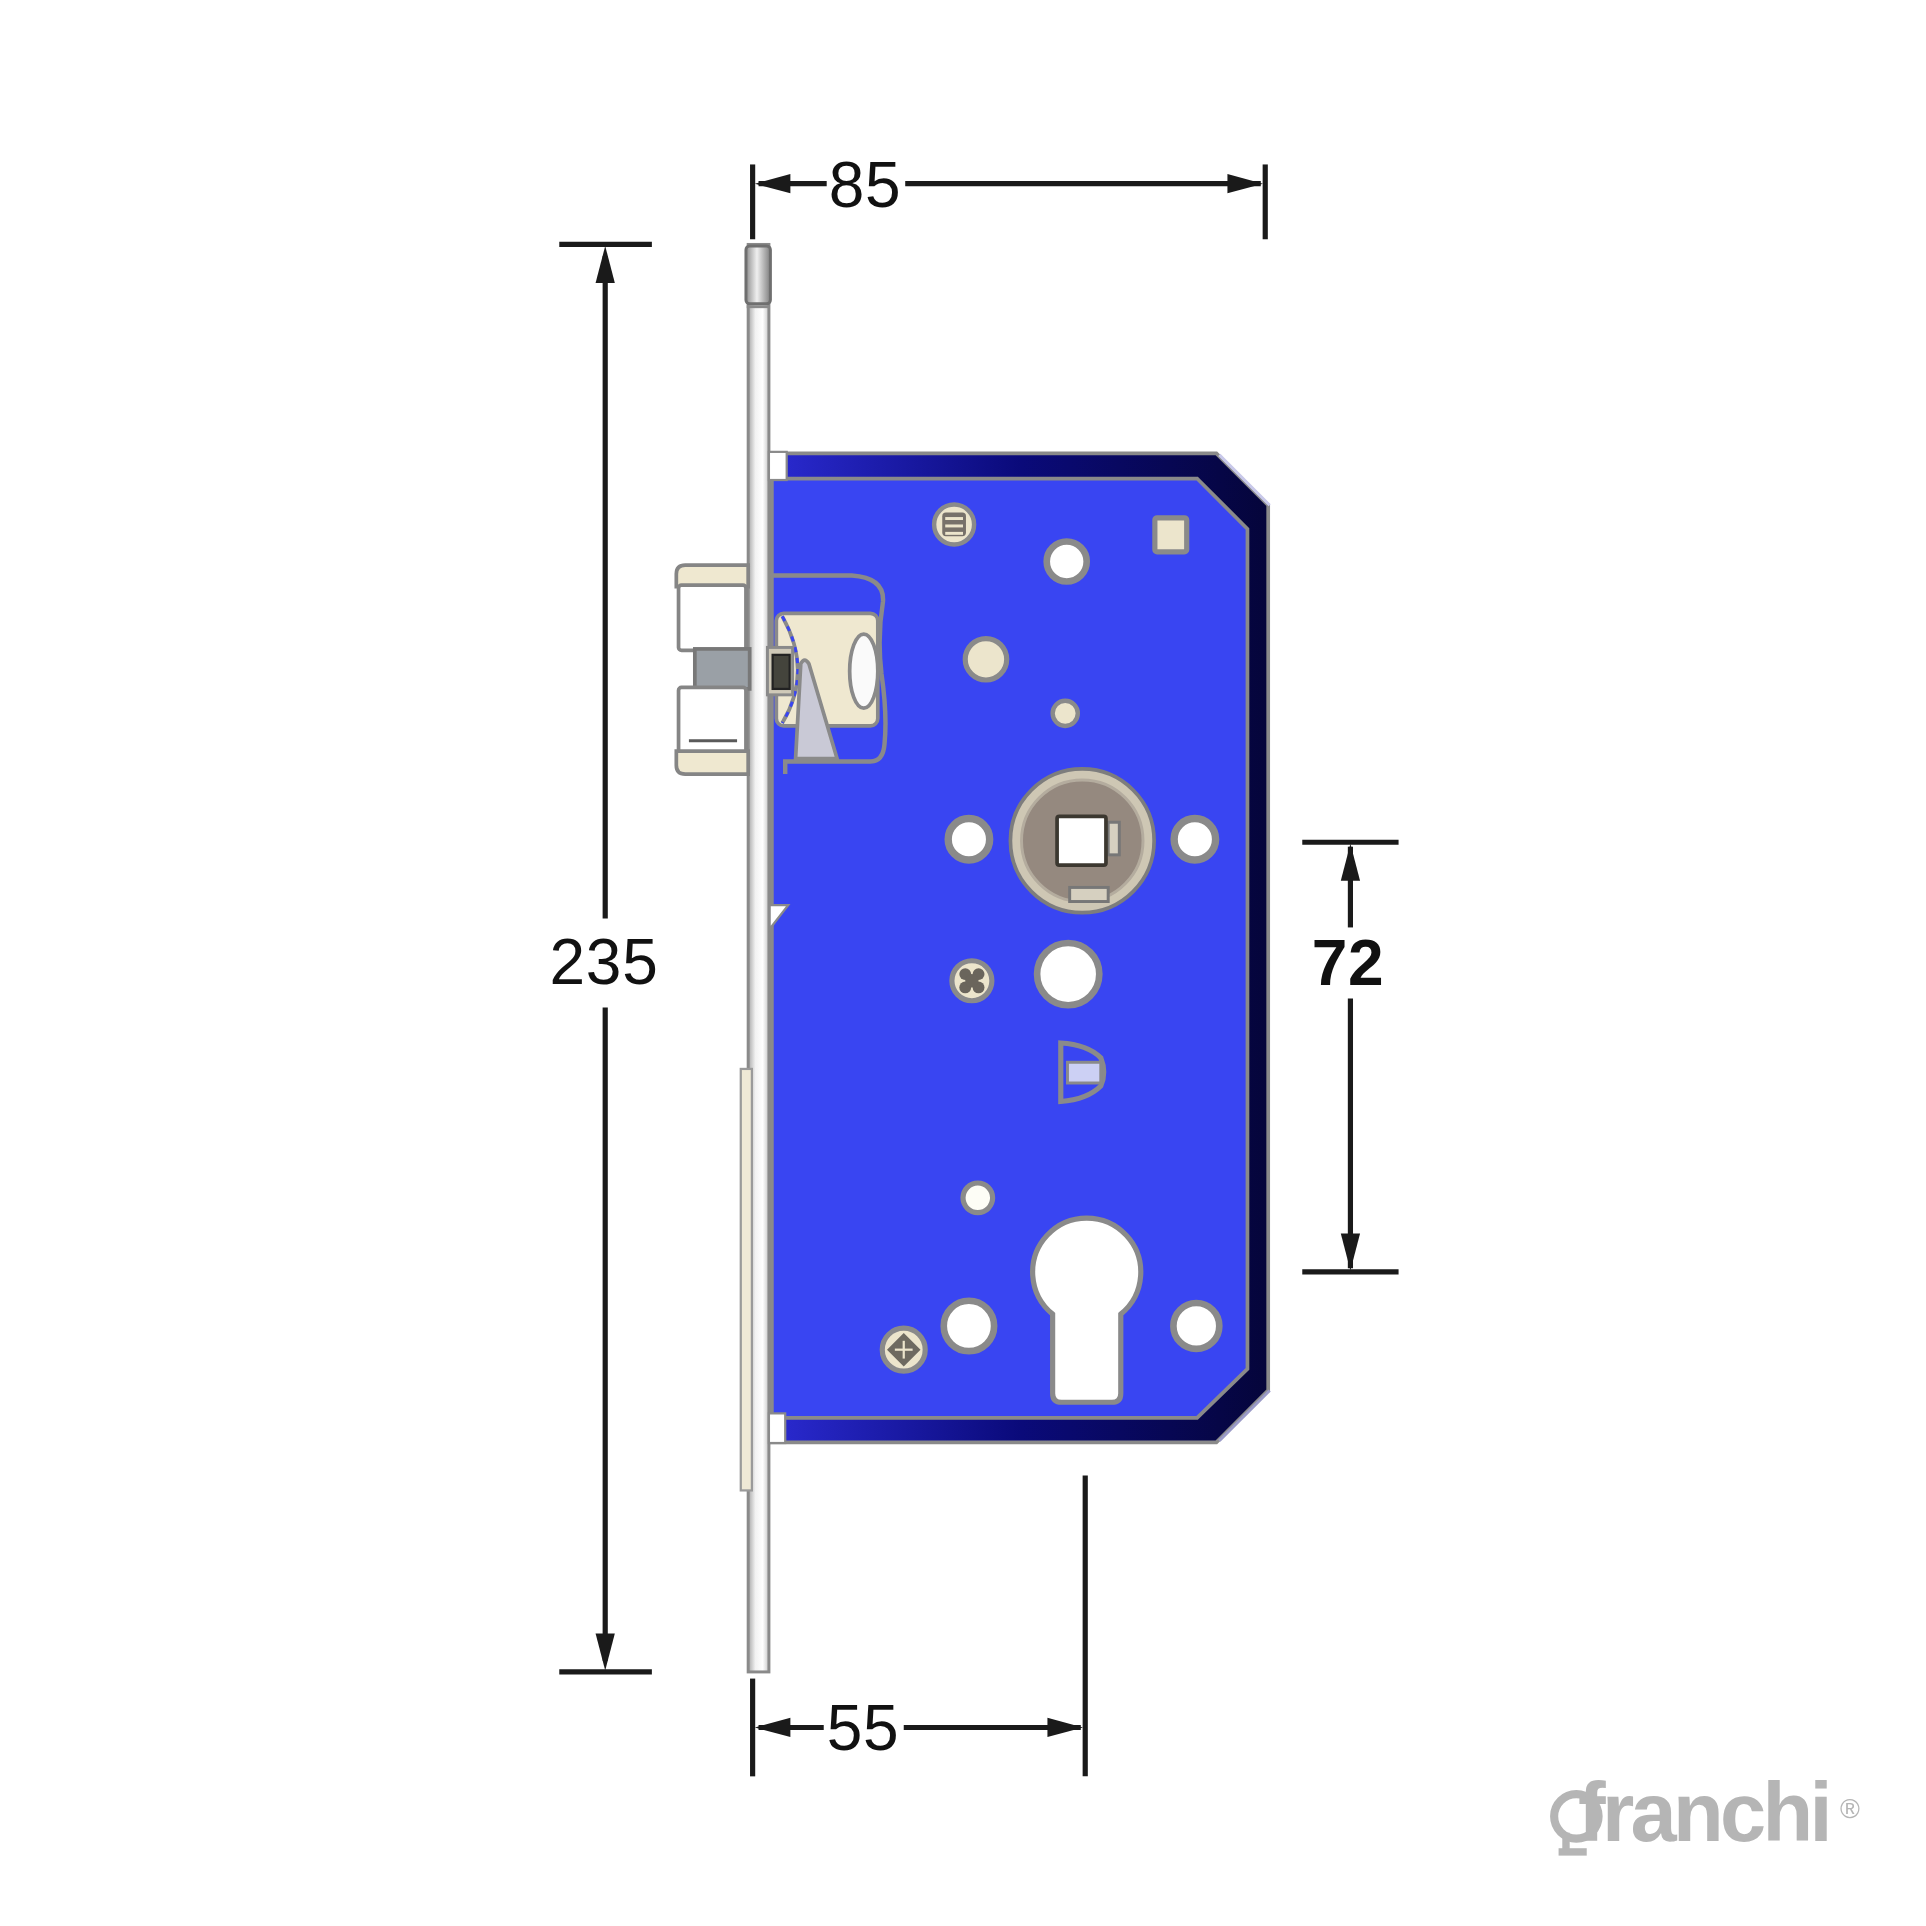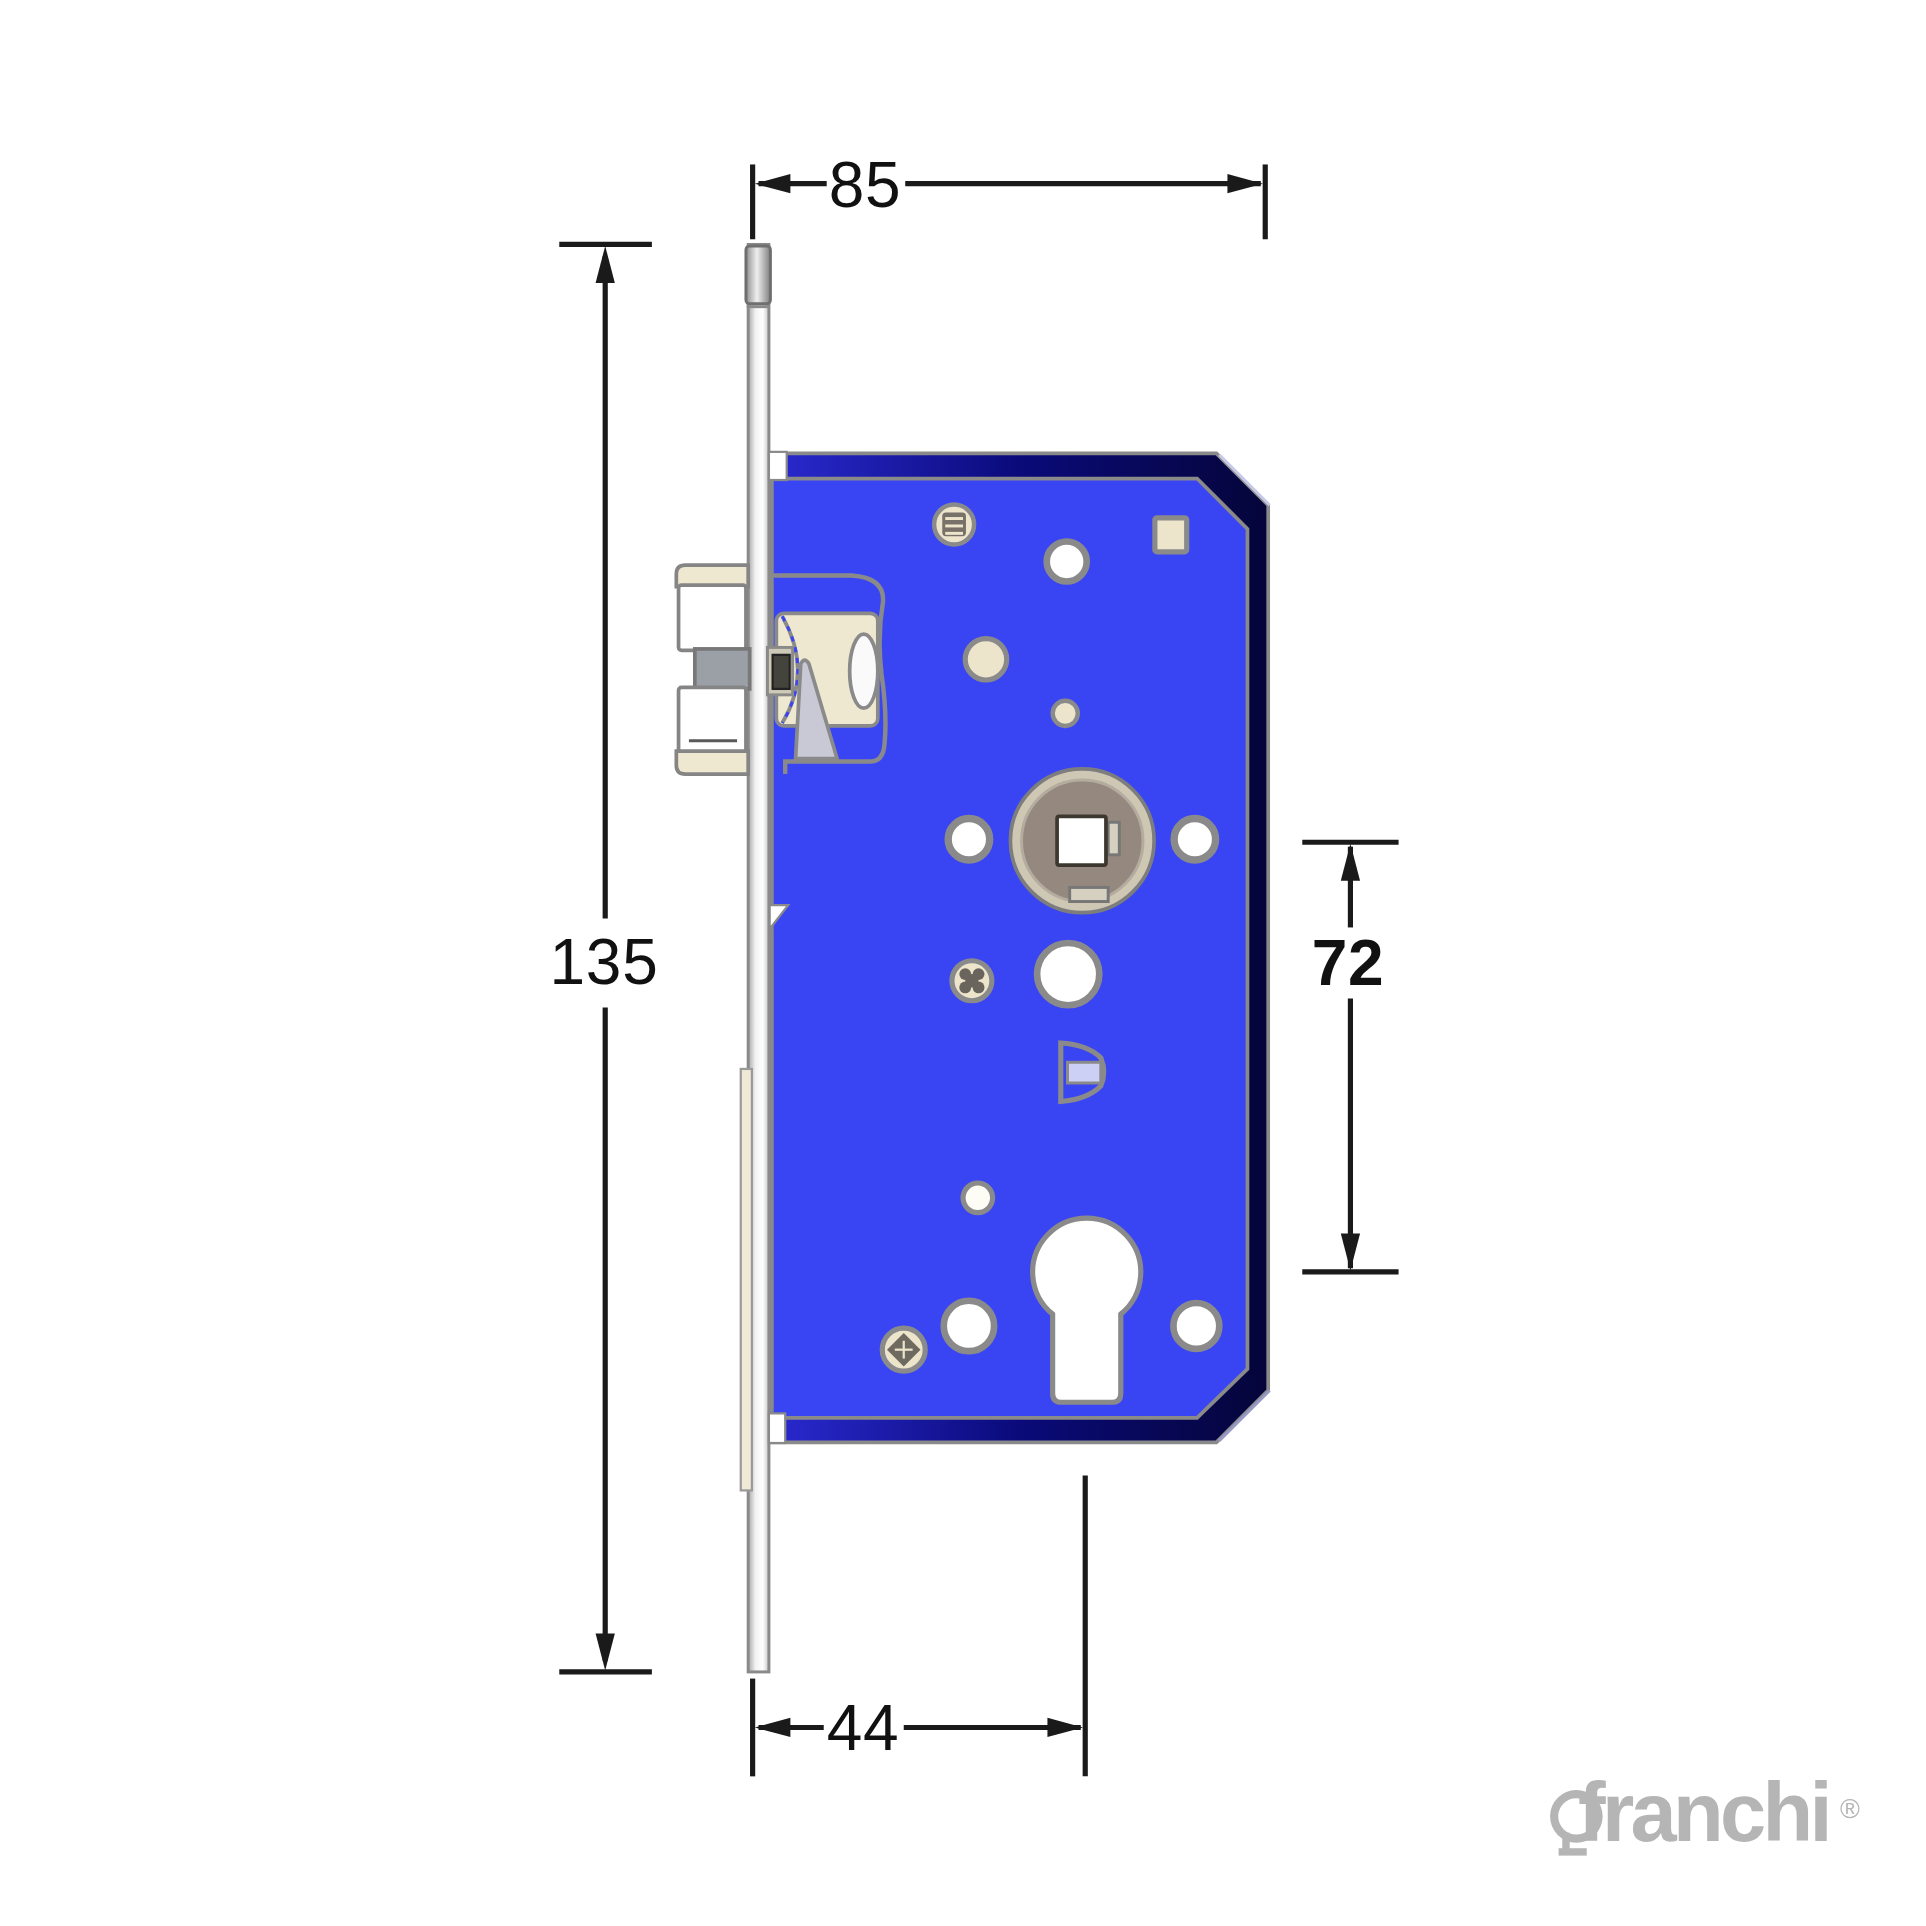--- a/index.html
+++ b/index.html
@@ -190,23 +190,23 @@
   </g>
 
   <g stroke="#b5b5b5" fill="none">
     <circle cx="2128" cy="2452" r="30" stroke-width="11"></circle>
     <line x1="2114" y1="2474" x2="2114" y2="2500" stroke-width="10"></line>
     <line x1="2104" y1="2500" x2="2142" y2="2500" stroke-width="10"></line>
   </g>
 </svg>
 
   <div class="dim-label" style="left:865px;top:185px;">85</div>
-  <div class="dim-label" style="left:604px;top:962px;">135</div>
+  <div class="dim-label" style="left:604px;top:962px;">235</div>
   <div class="dim-label" style="left:1348px;top:963px;font-weight:bold;">72</div>
-  <div class="dim-label" style="left:863px;top:1728px;">44</div>
+  <div class="dim-label" style="left:863px;top:1728px;">55</div>
 
   <div class="logo-wrap">
     <div class="logo-text">franchi</div>
     <div class="logo-reg">®</div>
   </div>
 
 </div>
 
 
 </body></html>

